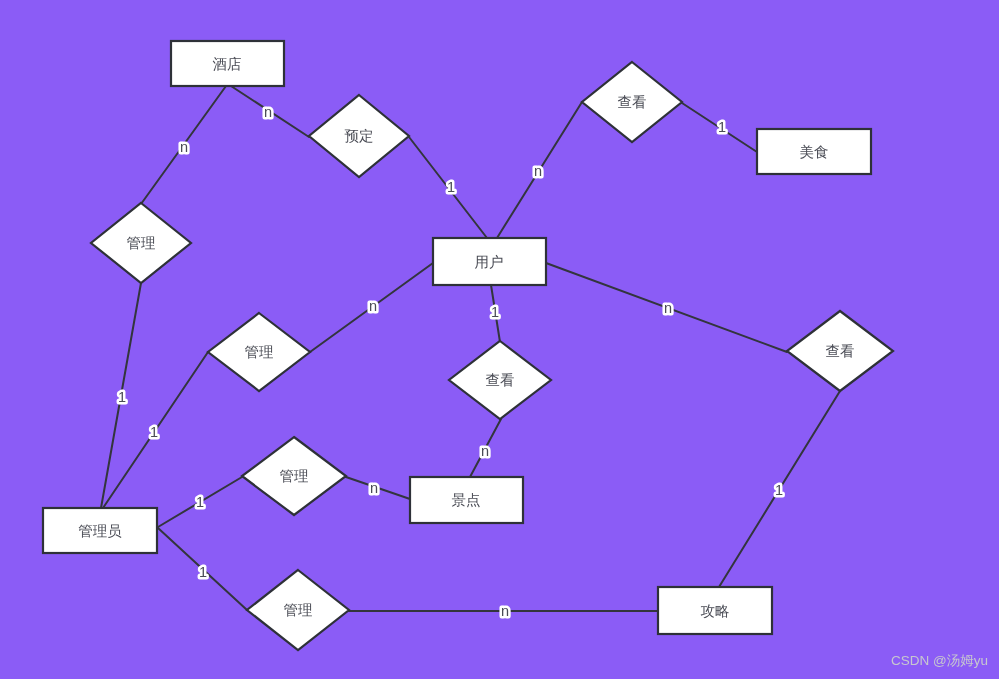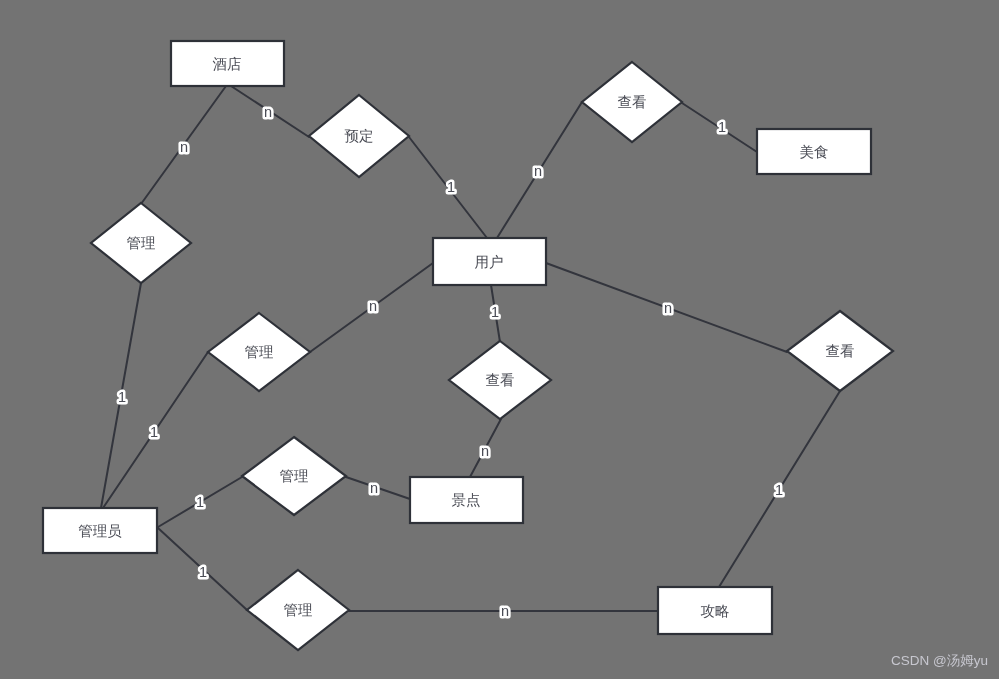--- a/index.html
+++ b/index.html
@@ -1,17 +1,17 @@
 <!DOCTYPE html>
 <html><head>
 <meta charset="utf-8">
 <style>
   html,body{margin:0;padding:0;background:#ffffff;}
   body{font-family:"Liberation Sans","DejaVu Sans",sans-serif;}
-  .stage{position:relative;width:999px;height:679px;background:#737373;overflow:hidden;}
+  .stage{position:relative;width:999px;height:679px;background:#8b5cf6;overflow:hidden;}
   svg{display:block;}
   .edge{stroke:#33353d;stroke-width:2;fill:none;stroke-linecap:round;}
   .node-rect{fill:#ffffff;stroke:#2e3138;stroke-width:2.2;}
   .node-diamond{fill:#ffffff;stroke:#2e3138;stroke-width:2.2;}
   .node-label{fill:#4a4c55;font-size:14.5px;text-anchor:middle;
               font-family:"Liberation Sans","DejaVu Sans",sans-serif;}
   .card-label{fill:#4a4c55;font-size:14.5px;text-anchor:middle;
               font-family:"Liberation Sans","DejaVu Sans",sans-serif;
               paint-order:stroke;stroke:#ffffff;stroke-width:5px;stroke-linejoin:round;}
   .watermark{fill:#c7c7cf;font-size:13.5px;text-anchor:end;

